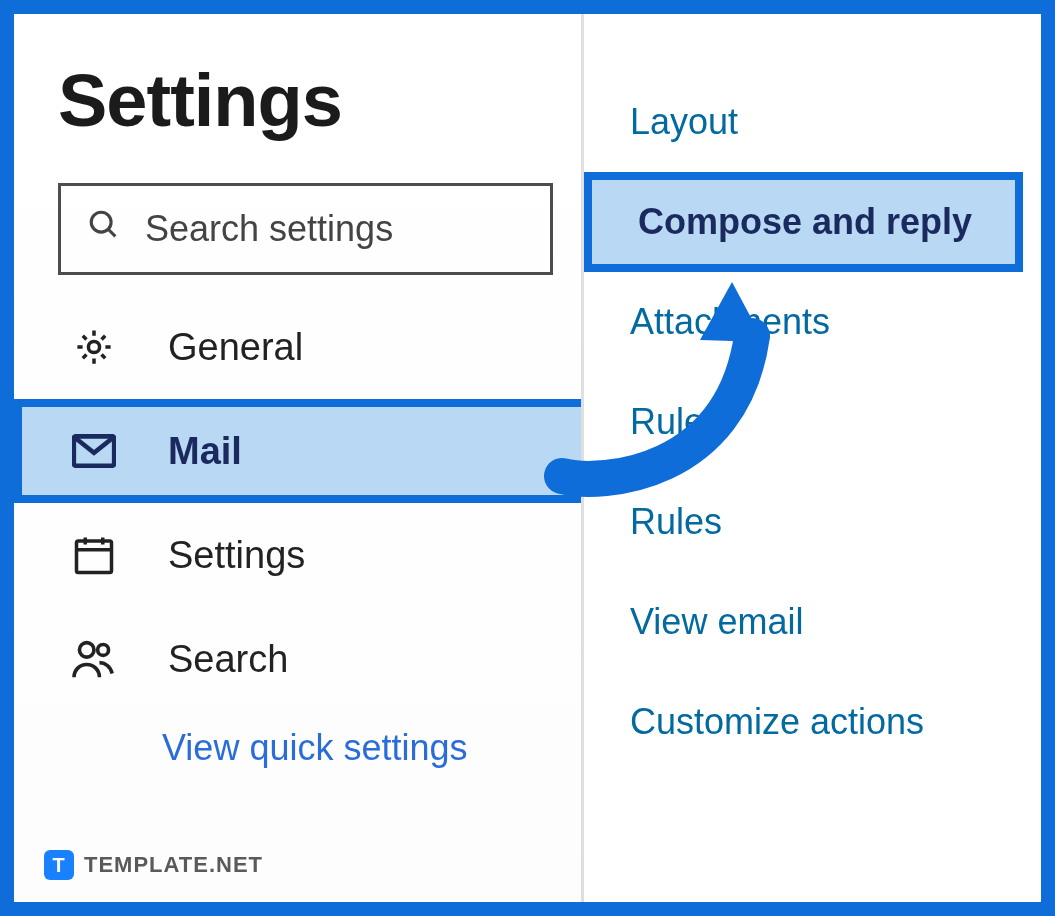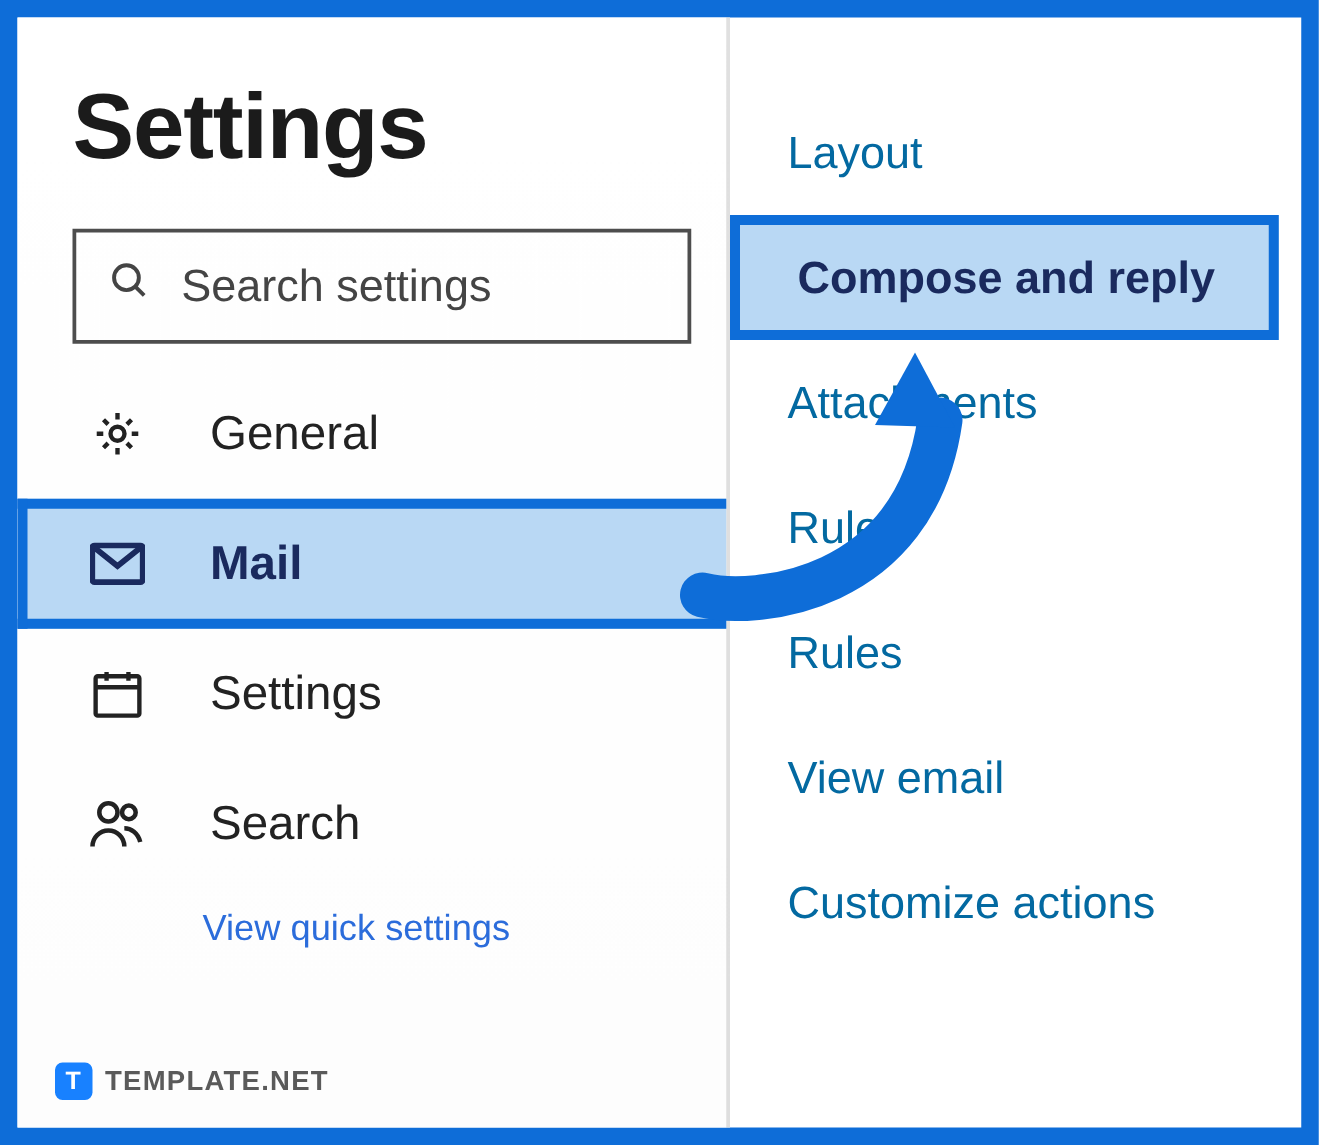--- a/index.html
+++ b/index.html
@@ -70,21 +70,21 @@
     border-right:none;
     margin-left:-44px;margin-right:-28px;
     padding-left:48px;
     font-weight:600;
     color:#1a2a5e;
   }
   .cat-item.selected svg{stroke:#1a2a5e;stroke-width:2.5;}
   .quick{
     margin-top:16px;
     padding-left:104px;
-    font-size:29px;
+    font-size:36px;
     color:var(--link);
     cursor:pointer;
   }
   .sub-item{
     height:100px;
     display:flex;align-items:center;
     padding-left:46px;
     font-size:36px;
     color:#0369a1;
     cursor:pointer;

